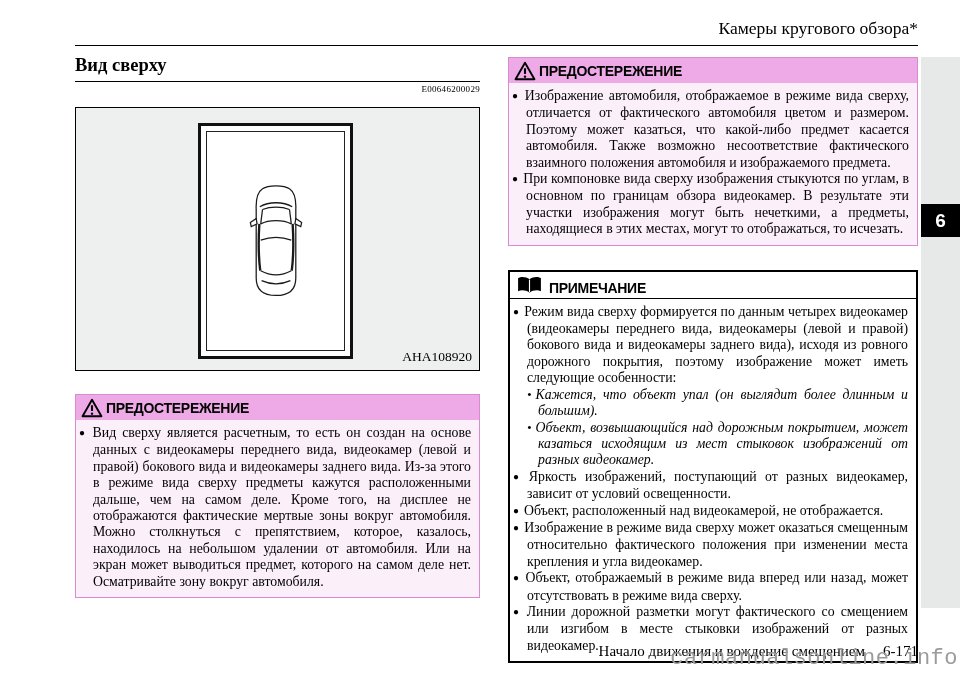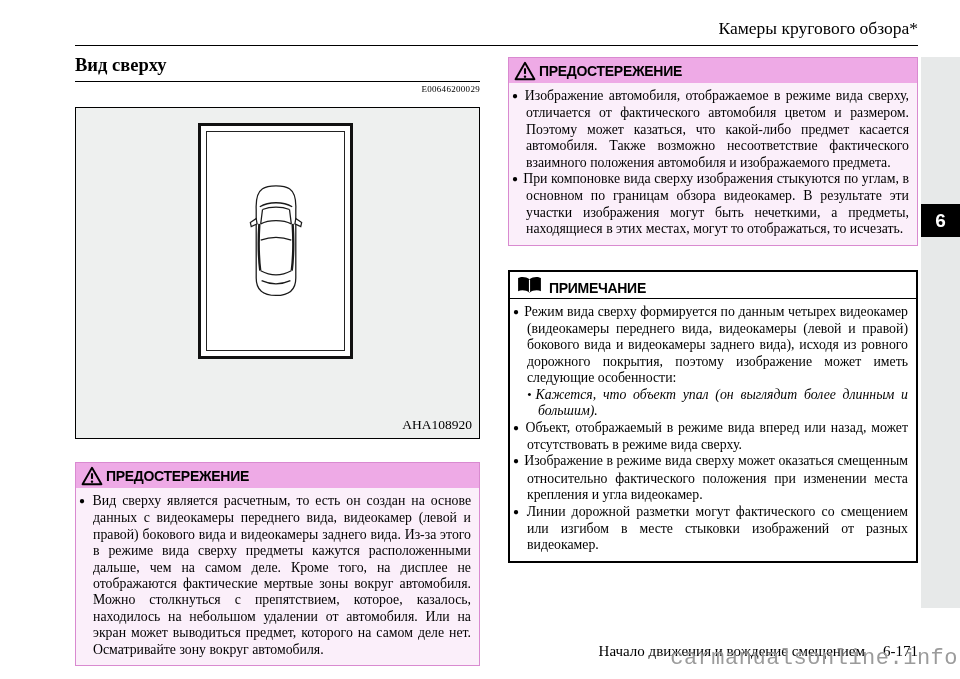--- a/index.html
+++ b/index.html
@@ -28,21 +28,21 @@
     font-family:"Liberation Sans",sans-serif;font-weight:bold;font-size:19px;}
   
   .col-left{position:absolute;left:75px;top:50px;width:405px;}
   .col-right{position:absolute;left:508px;top:57px;width:410px;}
   
   .section-title{font-size:18.5px;font-weight:bold;margin-top:5px;}
   .title-rule{border-top:1.6px solid #000;margin-top:5px;}
   .section-code{text-align:right;font-size:9px;margin-top:2px;letter-spacing:.3px;}
   .intro{margin-top:9px;font-size:14.5px;line-height:19.2px;text-align:justify;}
   
-  .figure{position:relative;margin-top:13px;height:332px;background:var(--figure-bg);border:1px solid #000;}
+  .figure{position:relative;margin-top:13px;height:264px;background:var(--figure-bg);border:1px solid #000;}
   .display-frame{position:absolute;left:122px;top:15px;width:155px;height:236px;background:#fff;
     border:3px solid #111;padding:5px;}
   .display-inner{width:100%;height:100%;border:1px solid #222;display:flex;align-items:center;justify-content:center;background:#fff;}
   .figure-label{position:absolute;right:7px;bottom:5px;font-size:13.5px;}
   
   .caution-box{border:1.6px solid var(--caution-border);background:var(--caution-body-bg);}
   .left-caution{margin-top:23px;}
   .caution-header{background:var(--caution-header-bg);display:flex;align-items:center;padding:2px 5px;min-height:25px;}
   .box-title{font-family:"Liberation Sans",sans-serif;font-weight:bold;font-size:14px;letter-spacing:-.3px;line-height:1;}
   .warn-icon{width:22px;height:20px;margin-right:3px;flex:0 0 auto;}
@@ -140,24 +140,27 @@
           <path d="M13,3.5 C16.5,0.5 22,0.3 25,2.2 L25,16 C22,14.3 16.5,14.6 13,17.5 Z" fill="#000"></path>
           <path d="M13,4 L13,17" stroke="#fff" stroke-width="1.2"></path>
         </svg>
         <span class="box-title">ПРИМЕЧАНИЕ</span>
       </div>
       <ul class="bullets">
         <li>
           <span class="b"></span><span>Режим вида сверху формируется по данным четырех видеокамер (видеокамеры переднего вида, видеокамеры (левой и правой) боко­вого вида и видеокамеры заднего вида), исходя из ровного дорож­ного покрытия, поэтому изображение может иметь следующие особенности:</span>
           <ul class="subbullets">
             <li><span class="sb"></span><span>Кажется, что объект упал (он выглядит более длинным и боль­шим).</span></li>
+            <li><span class="sb"></span><span>Объект, возвышающийся над дорожным покрытием, может казаться исходящим из мест стыковок изображений от разных видеокамер.</span></li>
           </ul>
         </li>
+        <li><span class="b"></span><span>Яркость изображений, поступающий от разных видеокамер, зави­сит от условий освещенности.</span></li>
+        <li><span class="b"></span><span>Объект, расположенный над видеокамерой, не отображается.</span></li>
+        <li><span class="b"></span><span>Изображение в режиме вида сверху может оказаться смещенным относительно фактического положения при изменении места кре­пления и угла видеокамер.</span></li>
         <li><span class="b"></span><span>Объект, отображаемый в режиме вида вперед или назад, может отсутствовать в режиме вида сверху.</span></li>
-        <li><span class="b"></span><span>Изображение в режиме вида сверху может оказаться смещенным относительно фактического положения при изменении места кре­пления и угла видеокамер.</span></li>
         <li><span class="b"></span><span>Линии дорожной разметки могут фактического со смещением или изгибом в месте стыковки изображений от разных видеокамер.</span></li>
       </ul>
     </div>
   </div>
 
   <div class="footer">
     <span>Начало движения и вождение смещением</span>
     <span class="footer-page">6-171</span>
   </div>
   <div class="watermark">carmanualsonline.info</div>

